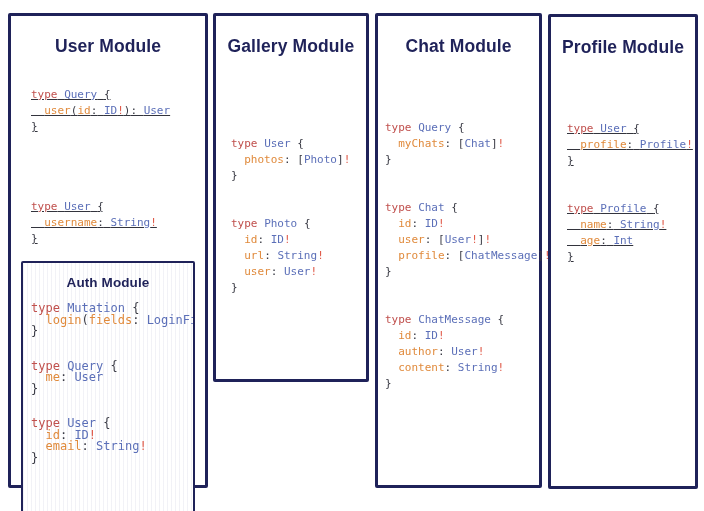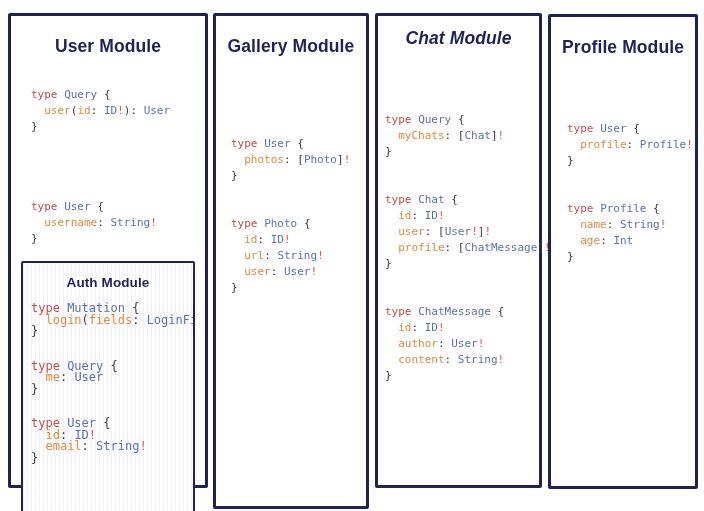--- a/index.html
+++ b/index.html
@@ -87,21 +87,21 @@
   }
   .subpanel .inner { position: relative; z-index: 2; }
 </style>
 </head>
 <body>
 
 <div id="board">
 
   <div class="panel" style="left:8px; top:13px; width:200px; height:475px;">
     <div class="panel-title" style="margin-top:20px;">User Module</div>
-    <div class="code" style="margin:30px 0 0 20px;"><span class="t-kw">type</span> <span class="t-type">Query</span> <span class="t-punct">{</span>
+    <div class="code" style="margin:30px 0 0 20px;text-decoration:underline;"><span class="t-kw">type</span> <span class="t-type">Query</span> <span class="t-punct">{</span>
   <span class="t-field">user</span><span class="t-punct">(</span><span class="t-field">id</span><span class="t-punct">:</span> <span class="t-type">ID</span><span class="t-bang">!</span><span class="t-punct">)</span><span class="t-punct">:</span> <span class="t-type">User</span>
 <span class="t-punct">}</span>
 <span class="blank"></span>
 <span class="blank"></span>
 <span class="t-kw">type</span> <span class="t-type">User</span> <span class="t-punct">{</span>
   <span class="t-field">username</span><span class="t-punct">:</span> <span class="t-type">String</span><span class="t-bang">!</span>
 <span class="t-punct">}</span></div>
 
     <div class="subpanel" style="left:10px; top:245px; width:174px; height:275px;">
       <div class="texture"></div>
@@ -116,55 +116,55 @@
 <span class="t-punct">}</span>
 <span class="blank"></span>
 <span class="t-kw">type</span> <span class="t-type">User</span> <span class="t-punct">{</span>
   <span class="t-field">id</span><span class="t-punct">:</span> <span class="t-type">ID</span><span class="t-bang">!</span>
   <span class="t-field">email</span><span class="t-punct">:</span> <span class="t-type">String</span><span class="t-bang">!</span>
 <span class="t-punct">}</span></div>
       </div>
     </div>
   </div>
 
-  <div class="panel" style="left:213px; top:13px; width:156px; height:496px;">
+  <div class="panel" style="left:213px; top:13px; width:156px; height:369px;">
     <div class="panel-title" style="margin-top:20px;">Gallery Module</div>
     <div class="code" style="margin:79px 0 0 15px;"><span class="t-kw">type</span> <span class="t-type">User</span> <span class="t-punct">{</span>
   <span class="t-field">photos</span><span class="t-punct">:</span> <span class="t-punct">[</span><span class="t-type">Photo</span><span class="t-punct">]</span><span class="t-bang">!</span>
 <span class="t-punct">}</span>
 <span class="blank"></span>
 <span class="t-kw">type</span> <span class="t-type">Photo</span> <span class="t-punct">{</span>
   <span class="t-field">id</span><span class="t-punct">:</span> <span class="t-type">ID</span><span class="t-bang">!</span>
   <span class="t-field">url</span><span class="t-punct">:</span> <span class="t-type">String</span><span class="t-bang">!</span>
   <span class="t-field">user</span><span class="t-punct">:</span> <span class="t-type">User</span><span class="t-bang">!</span>
 <span class="t-punct">}</span></div>
   </div>
 
   <div class="panel" style="left:375px; top:13px; width:167px; height:475px;">
-    <div class="panel-title" style="margin-top:12px;font-style:italic;">Chat Module</div>
+    <div class="panel-title" style="margin-top:20px;">Chat Module</div>
     <div class="code" style="margin:63px 0 0 7px;"><span class="t-kw">type</span> <span class="t-type">Query</span> <span class="t-punct">{</span>
   <span class="t-field">myChats</span><span class="t-punct">:</span> <span class="t-punct">[</span><span class="t-type">Chat</span><span class="t-punct">]</span><span class="t-bang">!</span>
 <span class="t-punct">}</span>
 <span class="blank"></span>
 <span class="t-kw">type</span> <span class="t-type">Chat</span> <span class="t-punct">{</span>
   <span class="t-field">id</span><span class="t-punct">:</span> <span class="t-type">ID</span><span class="t-bang">!</span>
   <span class="t-field">user</span><span class="t-punct">:</span> <span class="t-punct">[</span><span class="t-type">User</span><span class="t-bang">!</span><span class="t-punct">]</span><span class="t-bang">!</span>
   <span class="t-field">profile</span><span class="t-punct">:</span> <span class="t-punct">[</span><span class="t-type">ChatMessage</span><span class="t-punct">]</span><span class="t-bang">!</span>
 <span class="t-punct">}</span>
 <span class="blank"></span>
 <span class="t-kw">type</span> <span class="t-type">ChatMessage</span> <span class="t-punct">{</span>
   <span class="t-field">id</span><span class="t-punct">:</span> <span class="t-type">ID</span><span class="t-bang">!</span>
   <span class="t-field">author</span><span class="t-punct">:</span> <span class="t-type">User</span><span class="t-bang">!</span>
   <span class="t-field">content</span><span class="t-punct">:</span> <span class="t-type">String</span><span class="t-bang">!</span>
 <span class="t-punct">}</span></div>
   </div>
 
   <div class="panel" style="left:548px; top:14px; width:150px; height:475px;">
     <div class="panel-title" style="margin-top:20px;">Profile Module</div>
-    <div class="code" style="margin:63px 0 0 16px;"><span class="t-kw">type</span> <span class="t-type">User</span> <span class="t-punct">{</span>
+    <div class="code" style="margin:63px 0 0 16px;text-decoration:underline;"><span class="t-kw">type</span> <span class="t-type">User</span> <span class="t-punct">{</span>
   <span class="t-field">profile</span><span class="t-punct">:</span> <span class="t-type">Profile</span><span class="t-bang">!</span>
 <span class="t-punct">}</span>
 <span class="blank"></span>
 <span class="t-kw">type</span> <span class="t-type">Profile</span> <span class="t-punct">{</span>
   <span class="t-field">name</span><span class="t-punct">:</span> <span class="t-type">String</span><span class="t-bang">!</span>
   <span class="t-field">age</span><span class="t-punct">:</span> <span class="t-type">Int</span>
 <span class="t-punct">}</span></div>
   </div>
 
 </div>

